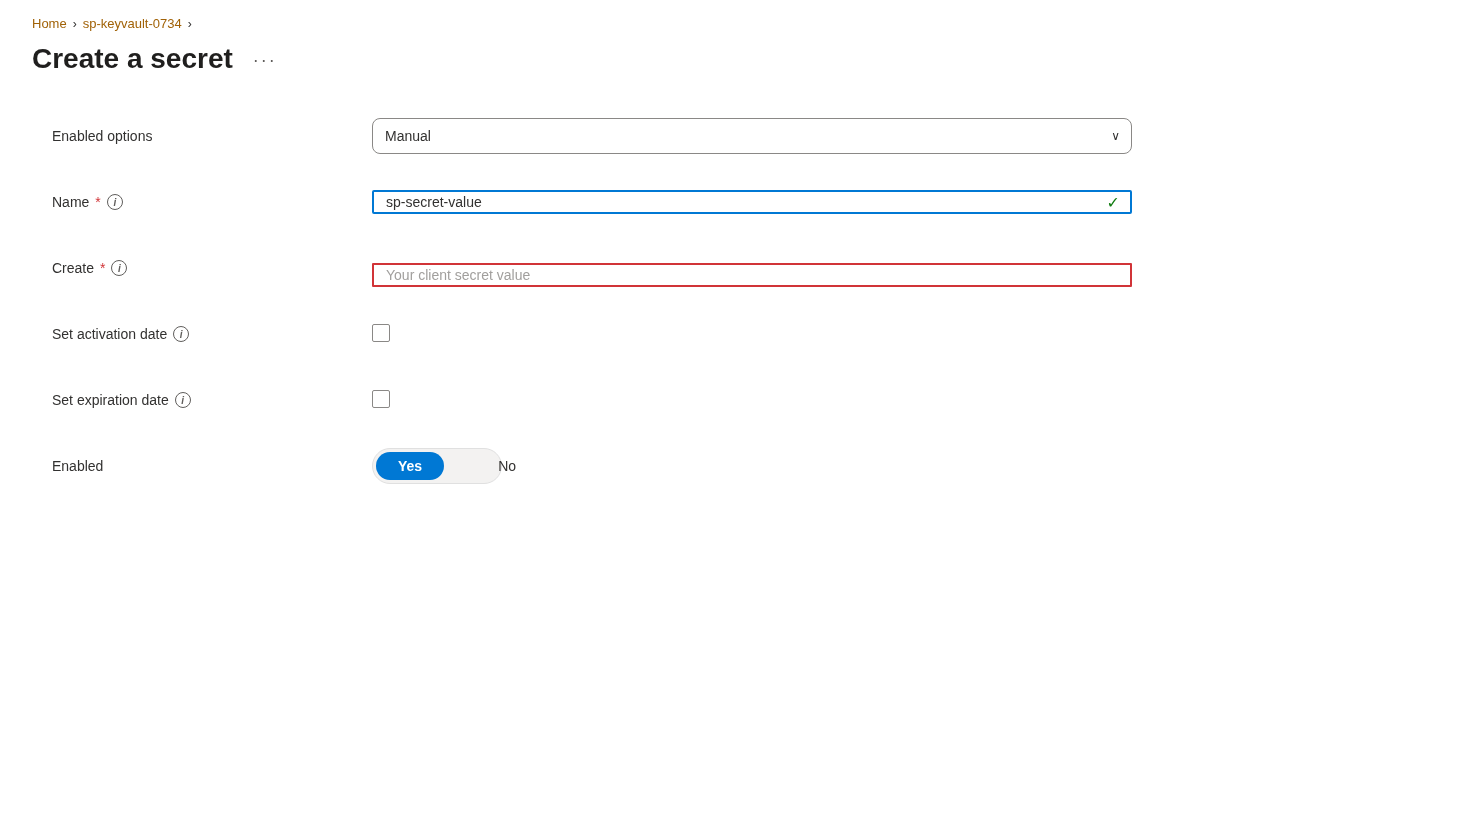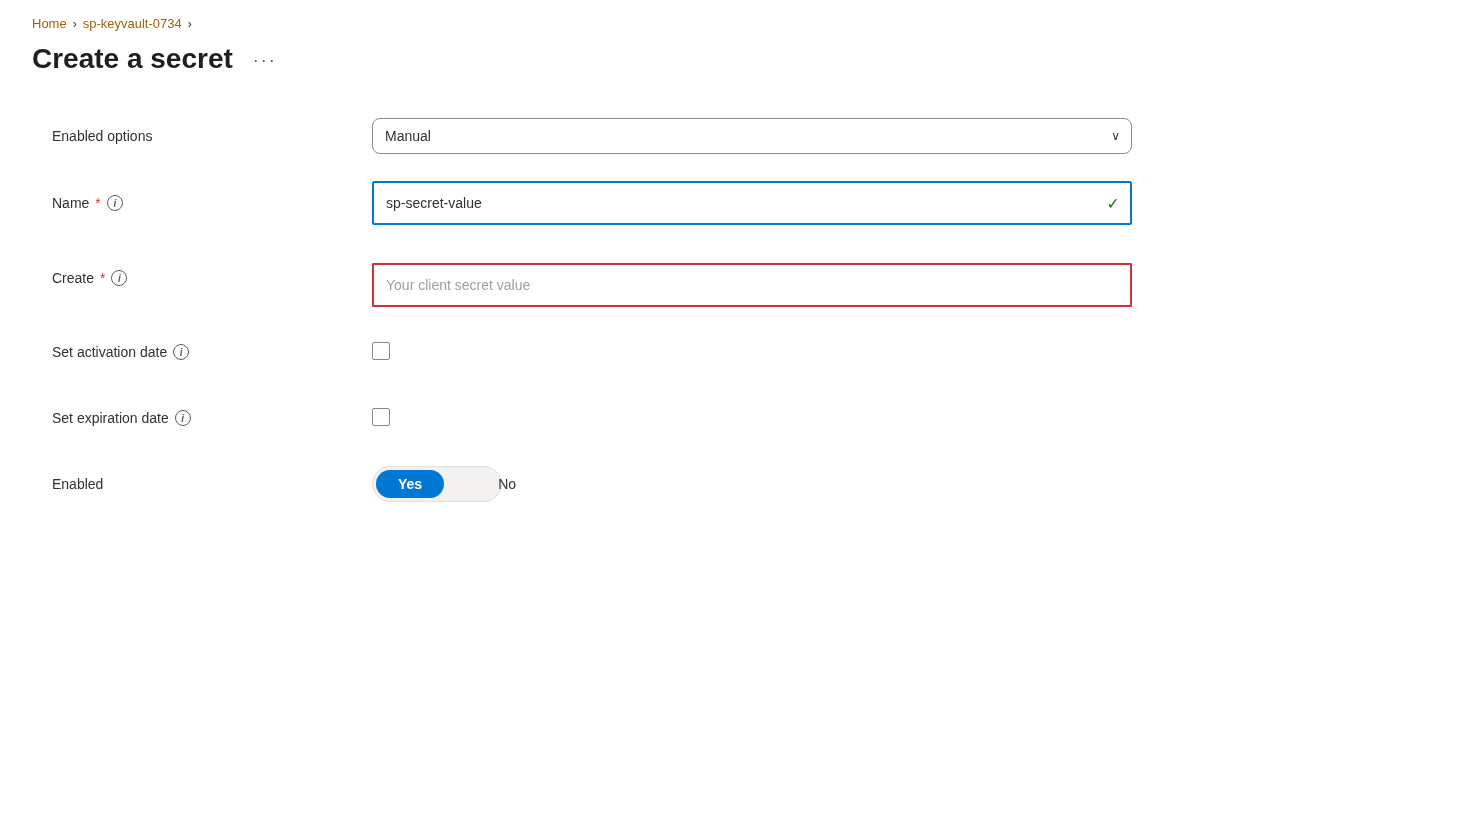--- a/index.html
+++ b/index.html
@@ -200,21 +200,21 @@
       margin-top: 14px;
     }
 
     .outer-blue {
       border: 2px solid #0078d4;
       border-radius: 2px;
     }
 
     .inner-input {
       width: 100%;
-      height: 40px;
+      height: 20px;
       border: none;
       background: #ffffff;
       padding: 0 36px 0 12px;
       font-size: 14px;
       color: #323130;
       font-family: inherit;
       outline: none;
       display: block;
     }
 

